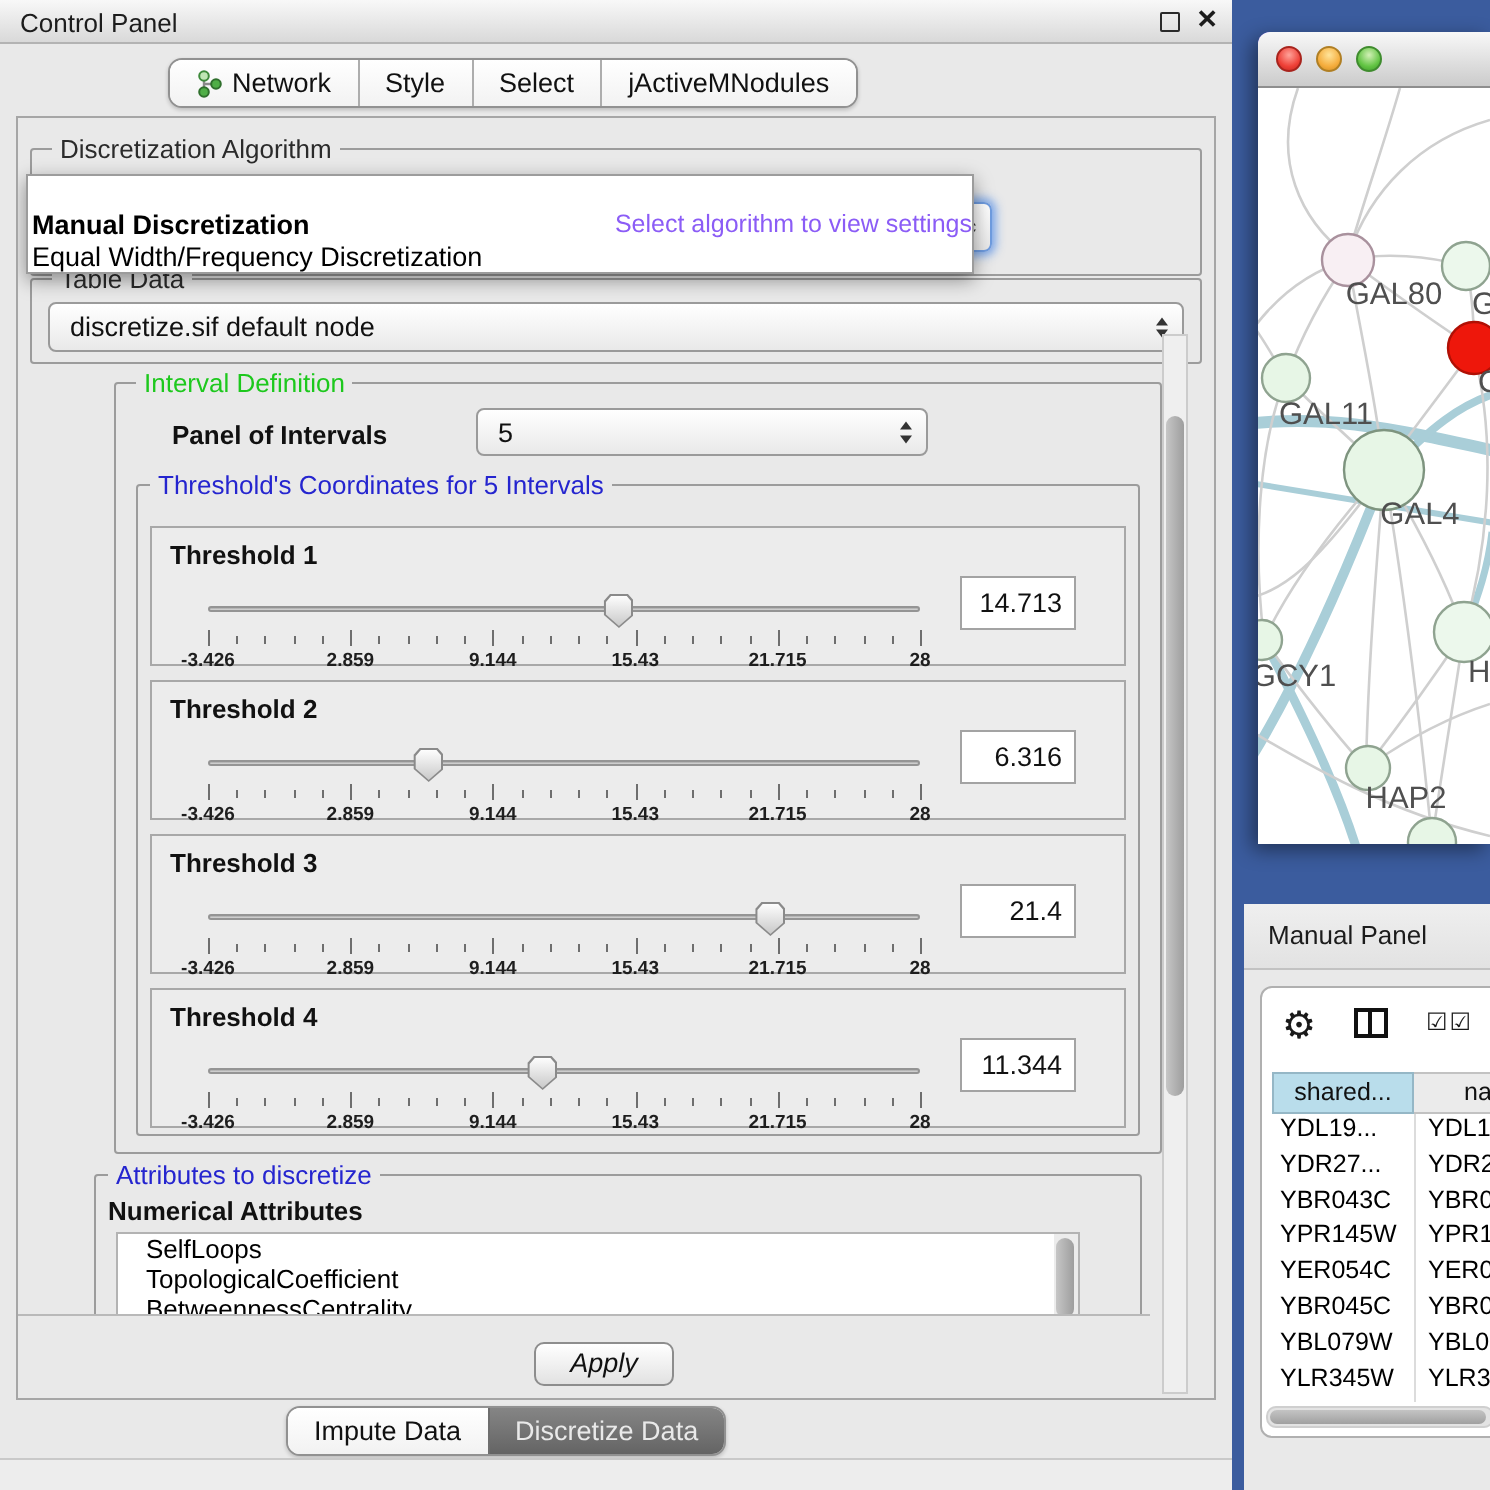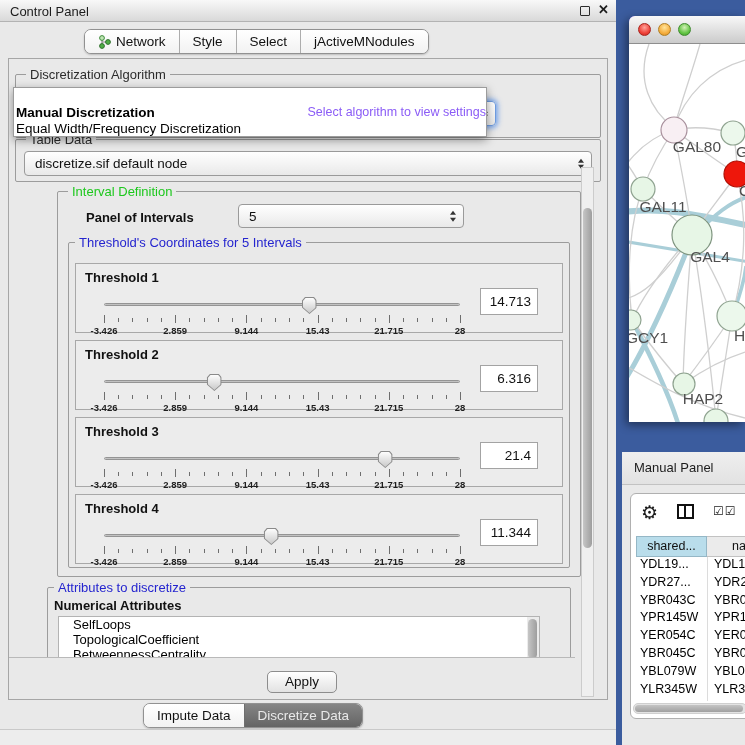--- a/index.html
+++ b/index.html
@@ -54,21 +54,21 @@
   .tick-labels{position:absolute;left:0;right:0;top:29px;height:11px;}
   .tkl{position:absolute;transform:translateX(-50%);font-size:9.5px;font-weight:bold;color:#1e1e1e;white-space:nowrap;}
   .vfield{position:absolute;left:404px;top:24px;width:58px;height:27px;border:1px solid #a3a3a3;background:#fff;font:13.5px "Liberation Sans",sans-serif;text-align:right;padding-right:6px;color:#111;}
 
   .vscroll{position:absolute;width:13px;background:#efefef;border:1px solid #cccccc;}
   .vthumb{position:absolute;left:1px;width:9px;border-radius:5px;background:linear-gradient(90deg,#c6c6c6,#9e9e9e);}
 
   .attr-list{position:absolute;background:#fff;border:1px solid #b3b3b3;overflow:hidden;}
   .attr-item{font-size:13px;line-height:15px;padding-left:14px;color:#000;white-space:nowrap;}
 
-  .apply-strip{position:absolute;left:0;top:598px;width:566px;height:44px;background:#e9e9e9;border-top:1px solid #b9b9b9;}
+  .apply-strip{position:absolute;left:0;top:598px;width:566px;height:44px;background:#e9e9e9;border-top:1px solid #b9b9b9;font-style:italic;}
   .btn{position:absolute;background:linear-gradient(#ffffff,#e2e2e2);border:1px solid #8d8d8d;border-radius:5px;font-size:13.5px;color:#111;text-align:center;}
 
   .cp-footer{position:absolute;left:0;top:729px;width:616px;height:16px;background:#ededed;border-top:1px solid #c9c9c9;}
 
   
   .net-win{position:absolute;left:629px;top:16px;width:116px;height:406px;border-radius:6px 0 0 0;overflow:hidden;background:#8b5cf6;box-shadow:-3px 3px 10px rgba(0,0,0,.45);}
   .nw-bar{position:relative;height:28px;background:linear-gradient(#f8f8f8,#cbcbcb);border-bottom:1px solid #8e8e8e;}
   .tl{position:absolute;top:7px;width:13px;height:13px;border-radius:50%;}
   .tl.red{left:9px;background:radial-gradient(circle at 50% 32%,#ffa39a,#ee4037 62%,#c2271f);border:1px solid #a8241d;}
   .tl.yellow{left:29px;background:radial-gradient(circle at 50% 32%,#ffe49a,#f5ad3d 62%,#d18c22);border:1px solid #b07f24;}

